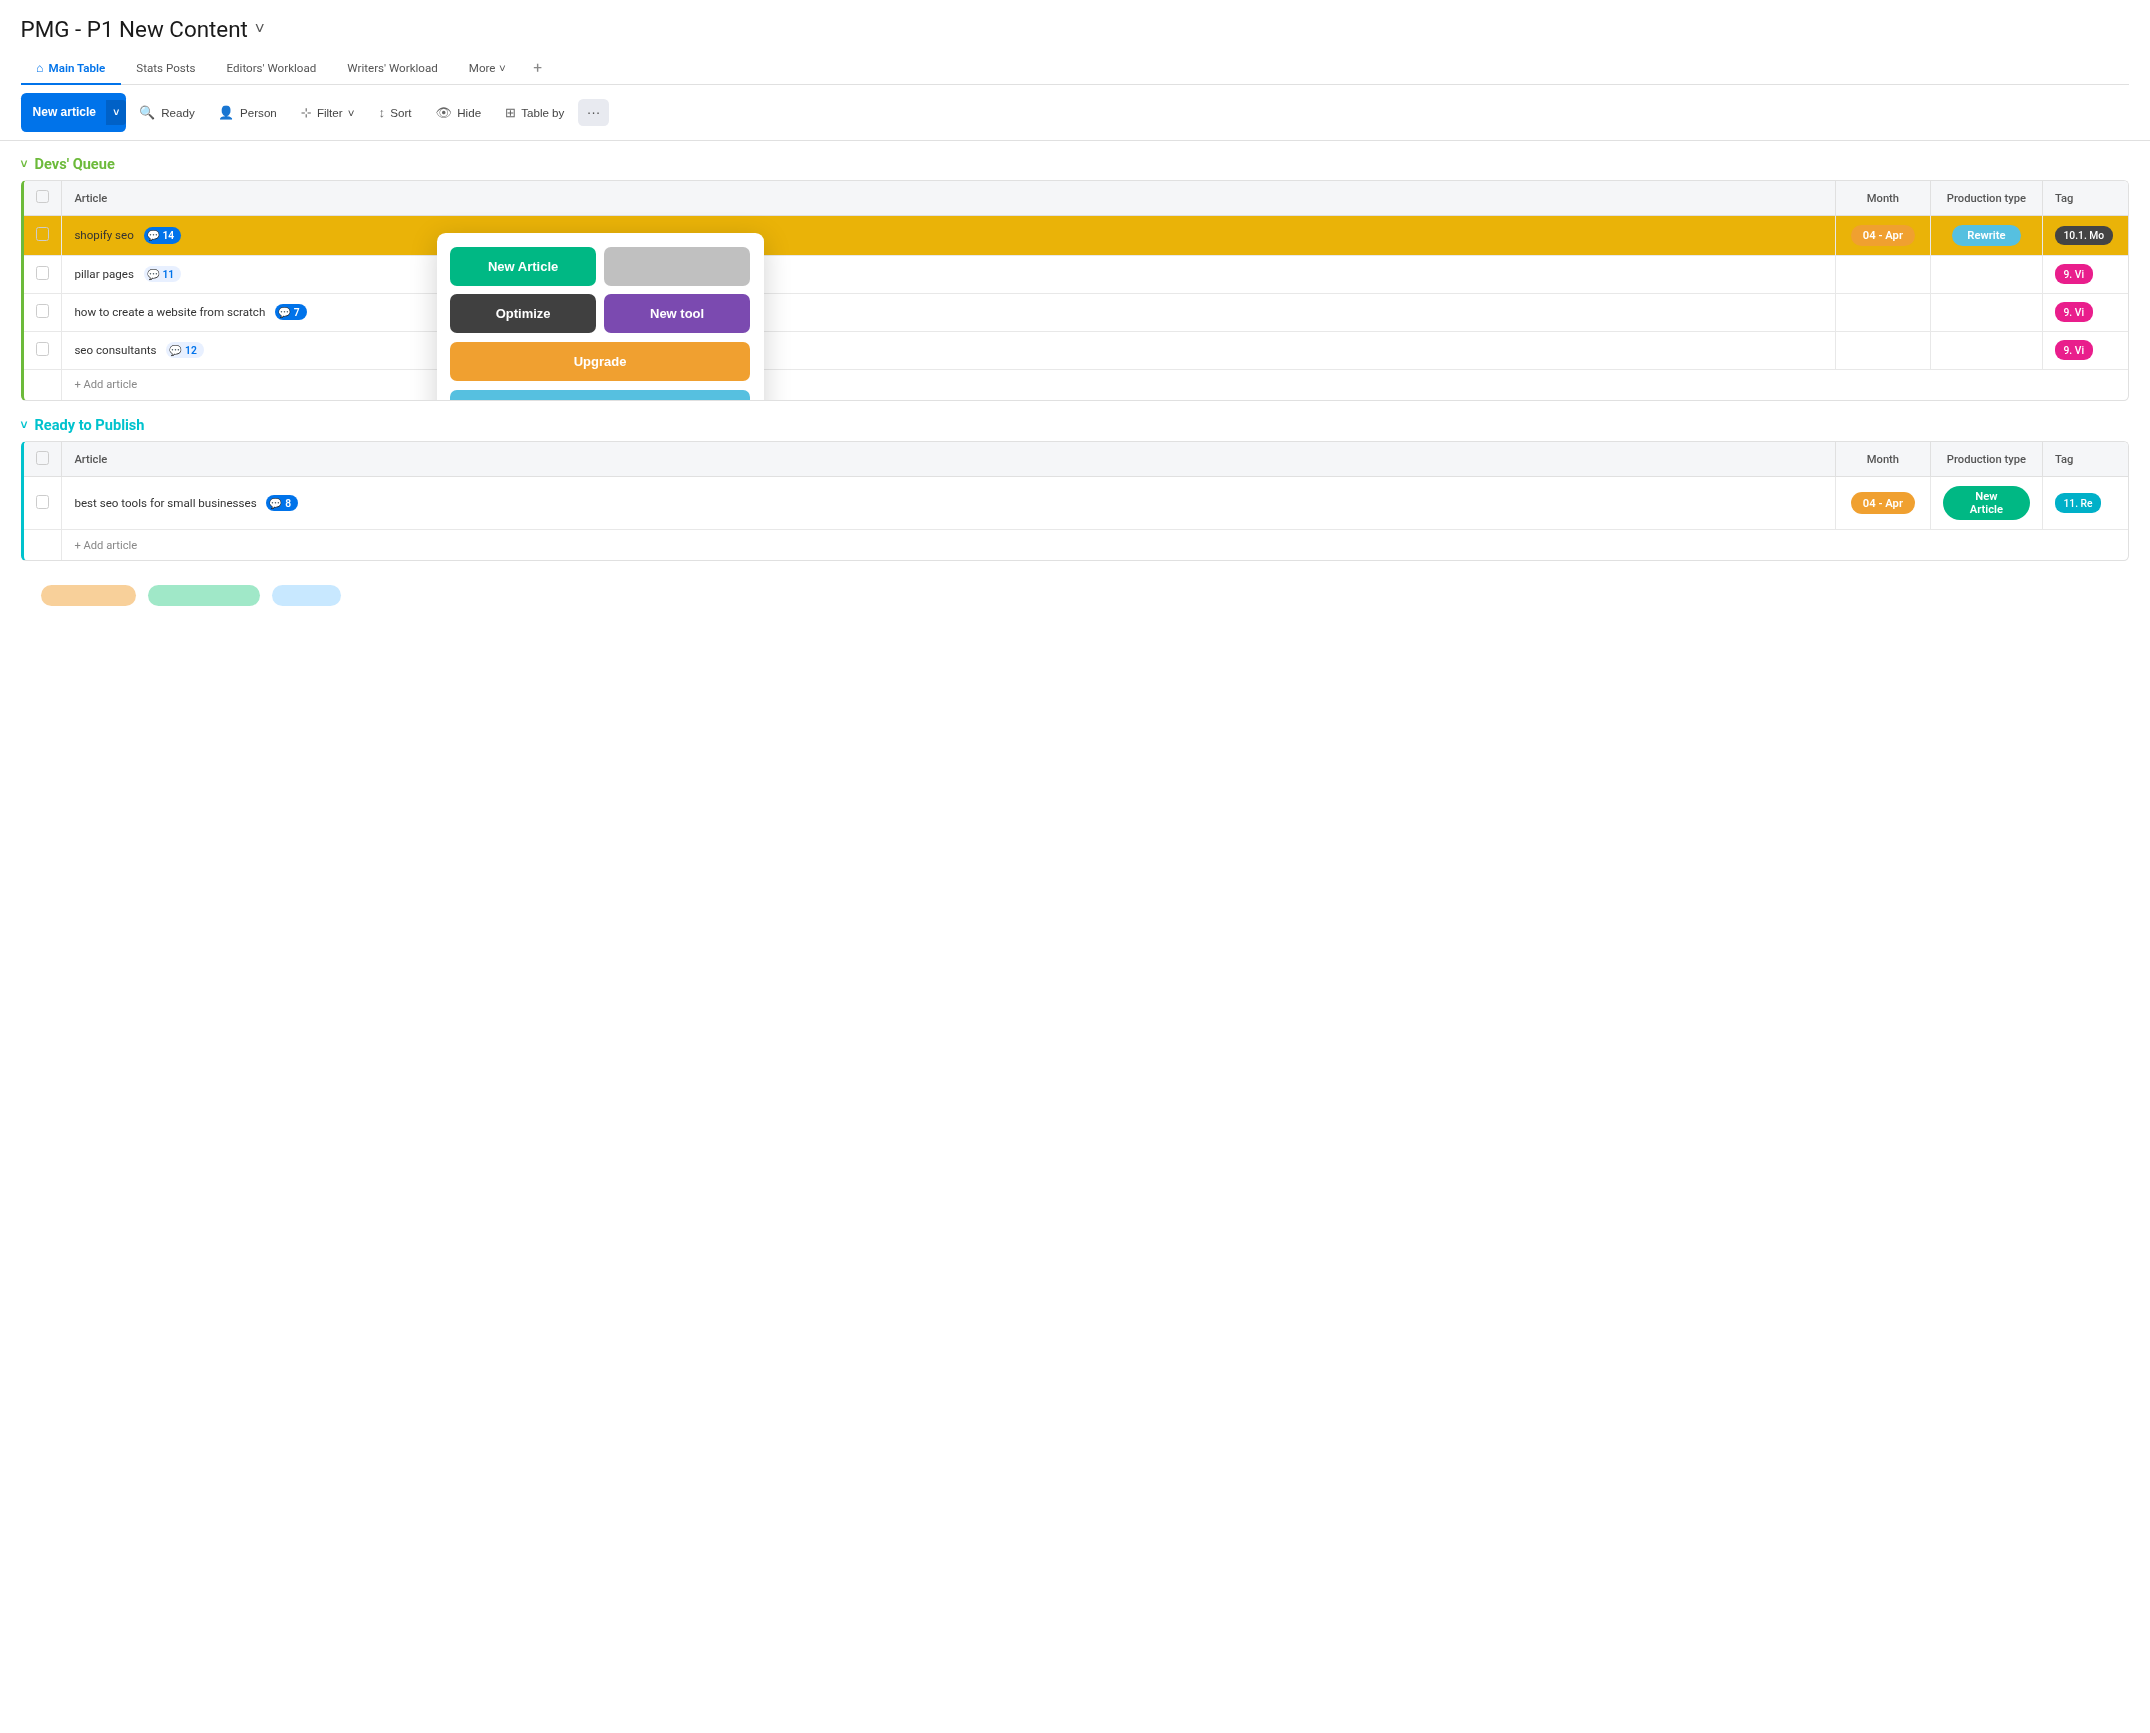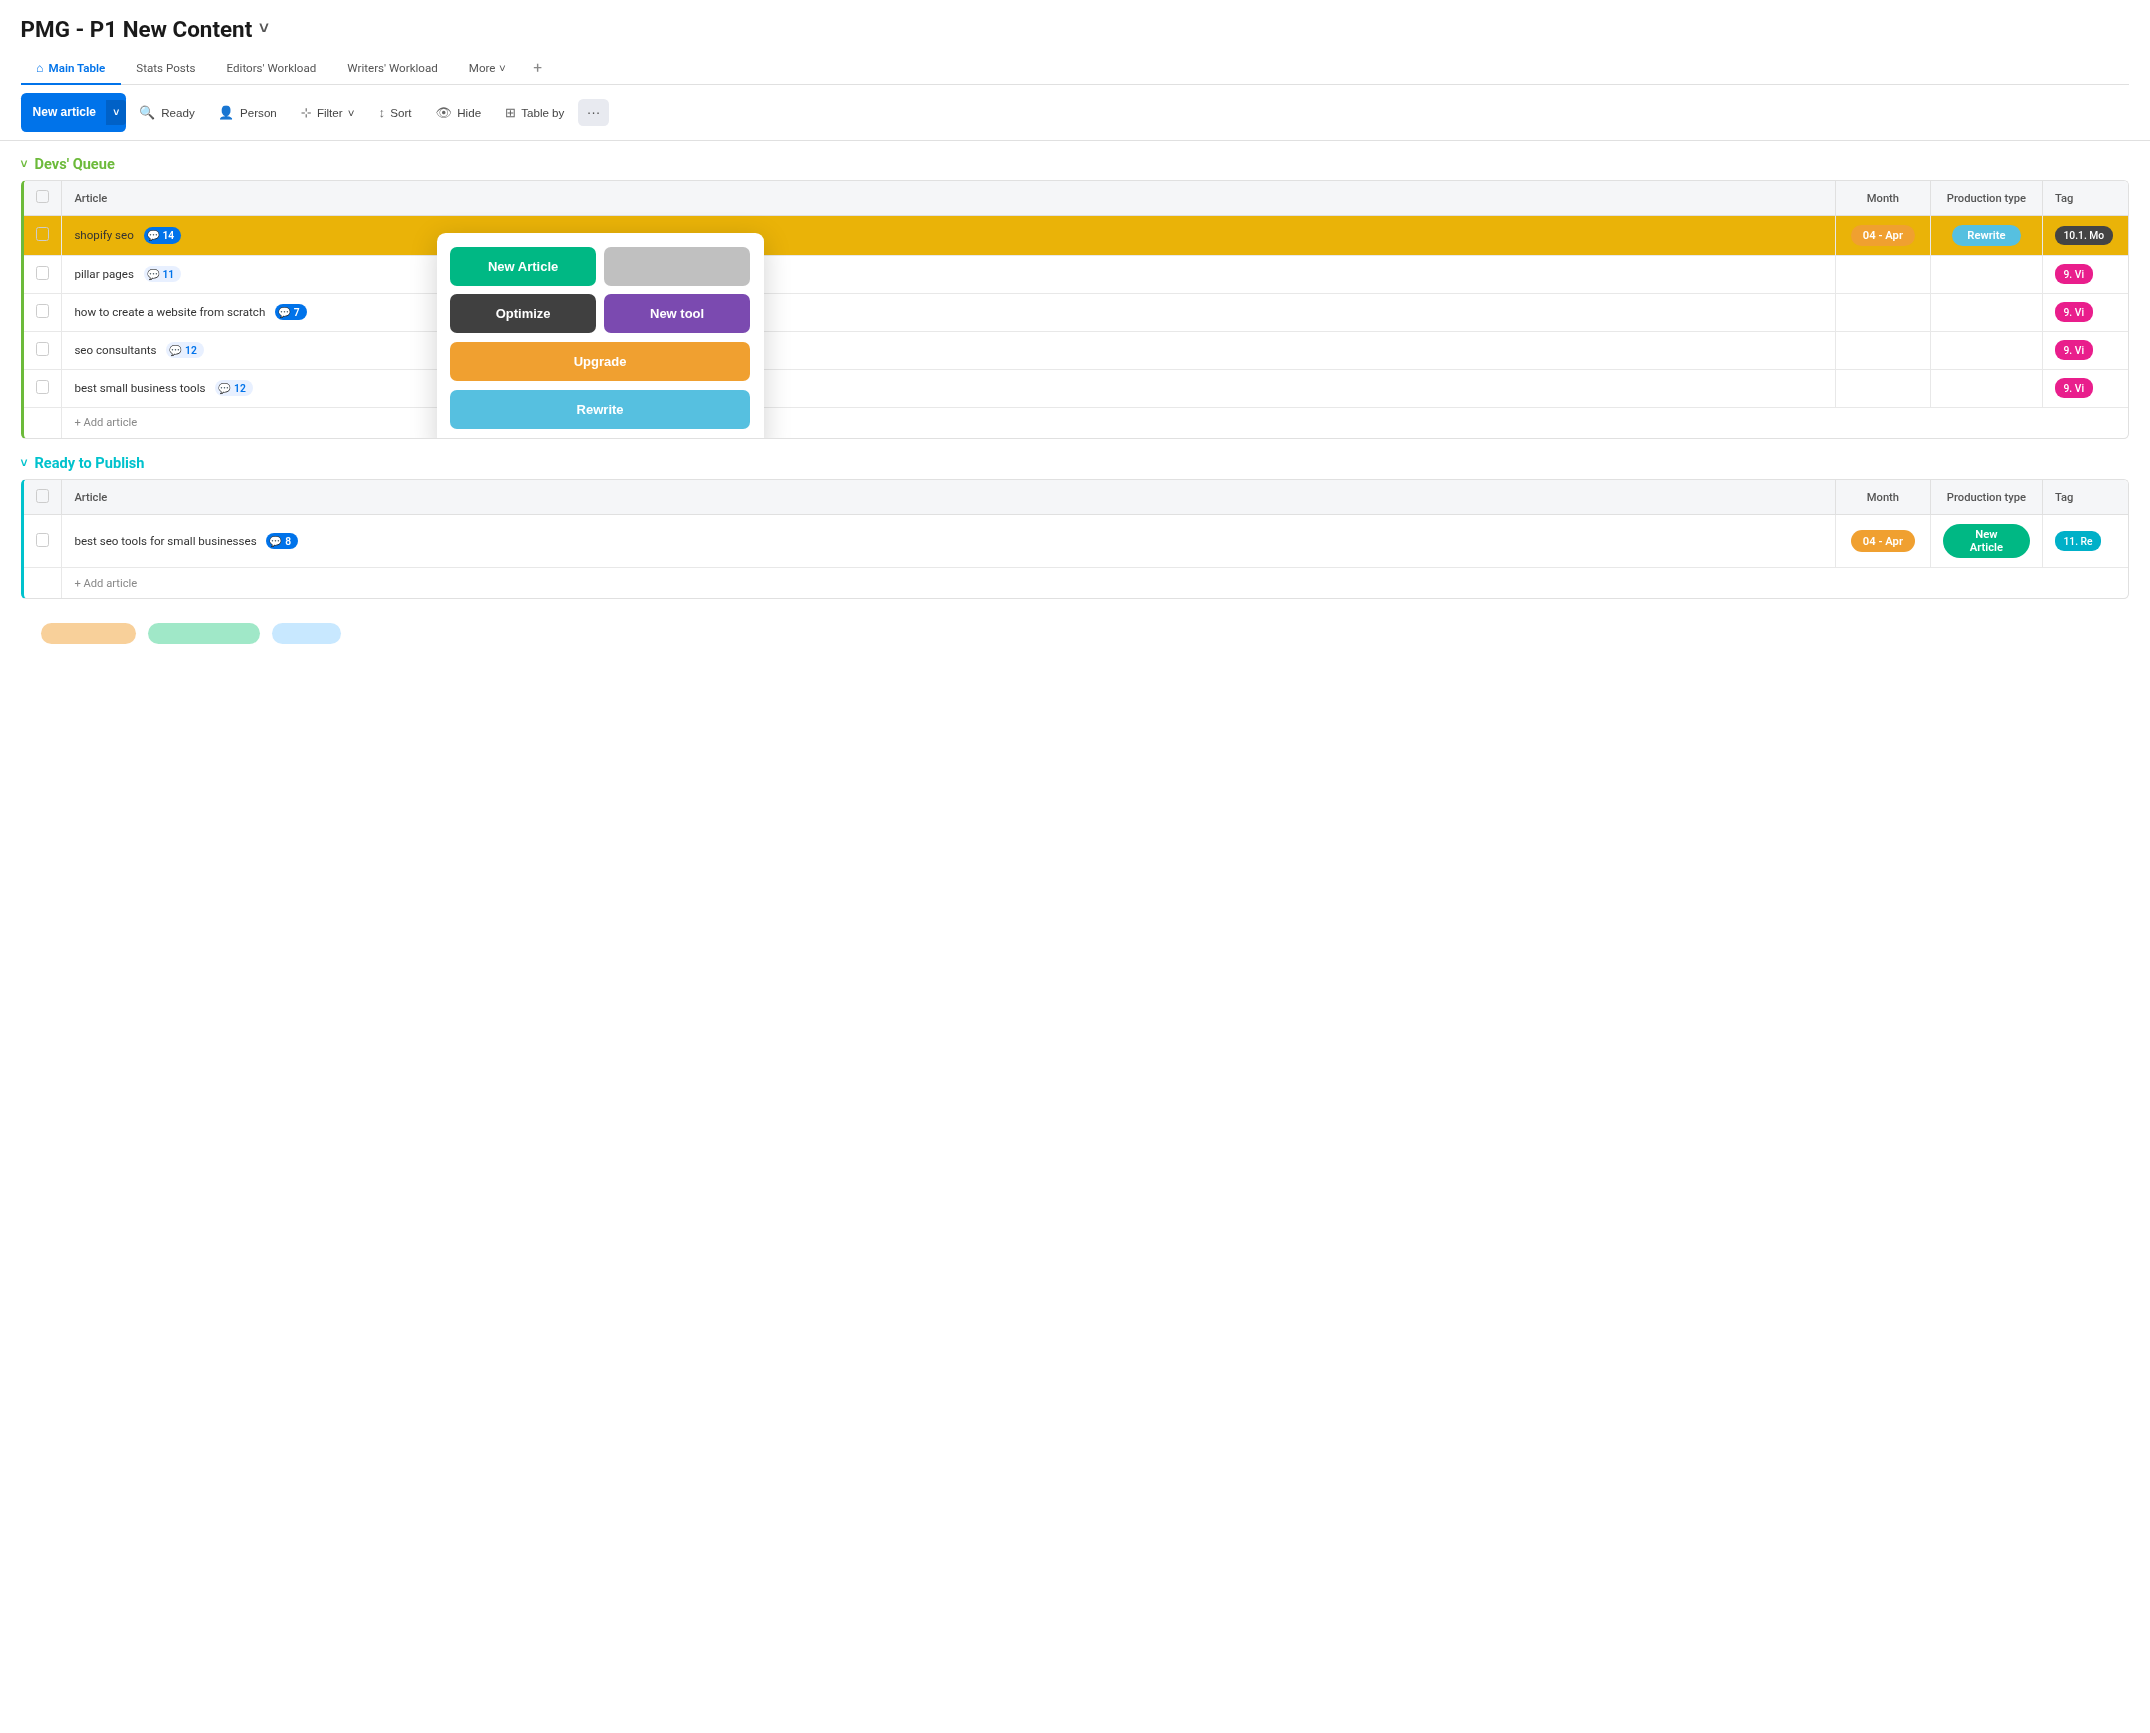--- a/index.html
+++ b/index.html
@@ -1,20 +1,20 @@
 <!DOCTYPE html>
 <html style="font-size:13.8px"><head>
   <meta charset="utf-8">
   <style>
     * { box-sizing: border-box; margin: 0; padding: 0; }
     body { font-family: -apple-system, BlinkMacSystemFont, 'Segoe UI', Roboto, sans-serif; background: #fff; color: #333; font-size: 12px; }
 
     
     .page-header { padding: 15.5px 20.6px 0; }
-    .page-title { font-size: 22.4px; font-weight: 700; color: #1a1a1a; display: flex; align-items: center; gap: 6.9px; margin-bottom: 10.3px; }
+    .page-title { font-size: 22.4px; font-weight: 400; color: #1a1a1a; display: flex; align-items: center; gap: 6.9px; margin-bottom: 10.3px; }
     .page-title .chevron { font-size: 17px; color: #555; cursor: pointer; }
 
     
     .tabs { display: flex; align-items: center; gap: 0; border-bottom: 1.7px solid #e0e0e0; padding: 0 0; }
     .tab { padding: 8.6px 15.5px; cursor: pointer; font-size: 11.6px; color: #555; white-space: nowrap; display: flex; align-items: center; gap: 5.2px; border-bottom: 2.6px solid transparent; margin-bottom: -1.7px; }
     .tab.active { color: #0073ea; border-bottom: 2.6px solid #0073ea; font-weight: 600; }
     .tab .home-icon { font-size: 12px; }
     .tab-more { display: flex; align-items: center; gap: 3.4px; }
     .tab-add { padding: 6.9px 12px; cursor: pointer; font-size: 15.5px; color: #888; }
 
@@ -219,32 +219,20 @@
           <td class="col-article">
             seo consultants
             <span class="chat-badge" style="margin-left:6.9px;">💬 12</span>
           </td>
           <td class="col-month"></td>
           <td class="col-type"></td>
           <td class="col-tag">
             <span class="tag-pill tag-pink">9. Vi</span>
           </td>
         </tr>
-        <tr>
-          <td class="col-check"><span class="checkbox"></span></td>
-          <td class="col-article">
-            best small business tools
-            <span class="chat-badge" style="margin-left:6.9px;">💬 12</span>
-          </td>
-          <td class="col-month"></td>
-          <td class="col-type"></td>
-          <td class="col-tag">
-            <span class="tag-pill tag-pink">9. Vi</span>
-          </td>
-        </tr>
         <tr class="add-row">
           <td class="col-check"></td>
           <td colspan="4">+ Add article</td>
         </tr>
       </tbody>
     </table>
 
     <div class="dropdown-popup">
       <div class="popup-grid">
         <button class="popup-btn green">New Article</button>

